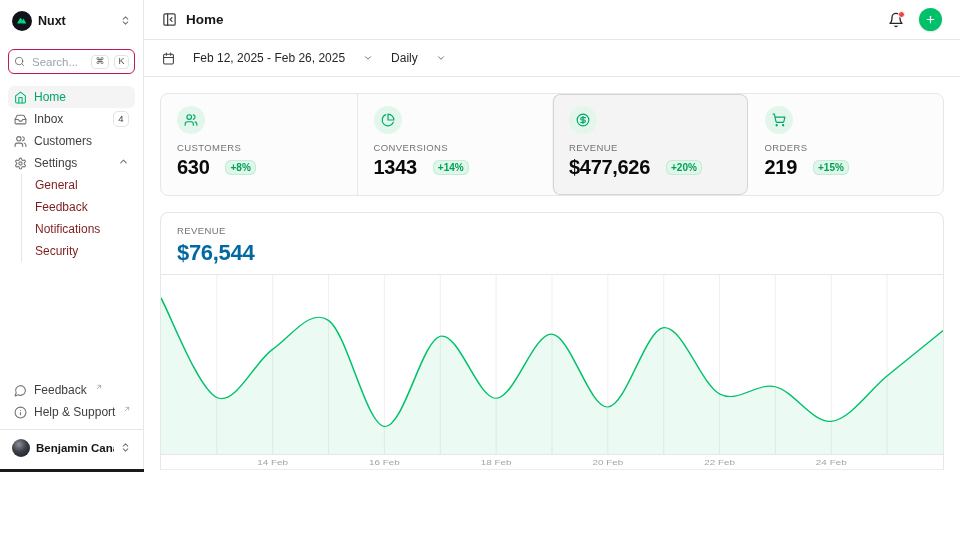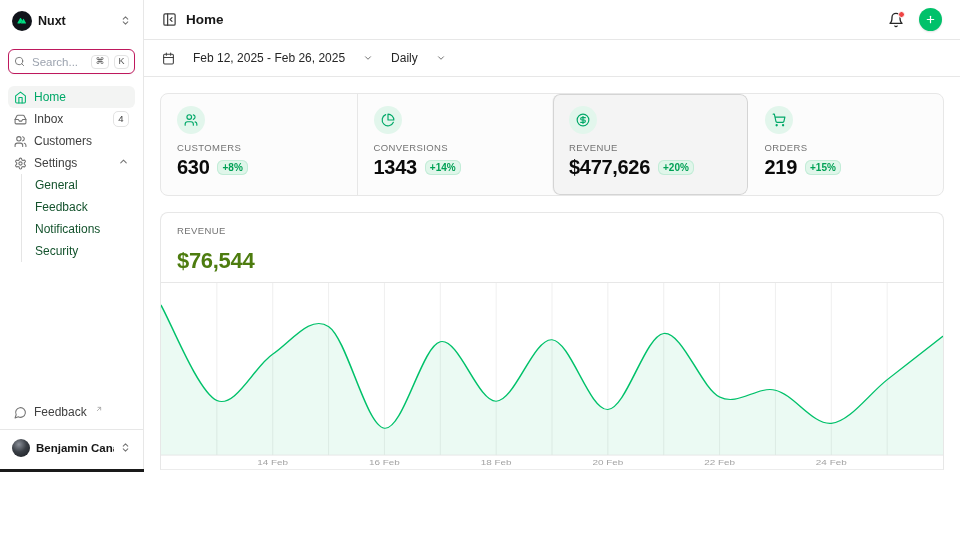--- a/index.html
+++ b/index.html
@@ -33,21 +33,21 @@
   .nav-item { display:flex; align-items:center; gap:7px; height:22px; padding:0 6px;
     border-radius:6px; font-size:12px; color:#404040; cursor:pointer; white-space:nowrap; }
   .nav-item svg.nicon { width:13px; height:13px; color:#737373; flex:none; }
   .nav-item.active { background:#f3f4f3; color:#00a868; font-weight:500; }
   .nav-item.active svg.nicon { color:#00b470; }
   .nav-badge { margin-left:auto; font-size:9.5px; border:1px solid #e3e3e3; border-radius:5px;
     padding:1px 4.5px; color:#404040; background:#fff; line-height:1.2; }
   .nav-chev { margin-left:auto; color:#737373; }
   .nav-chev svg { width:11px; height:11px; }
   .subnav { border-left:1px solid #e5e5e5; margin-left:13px; display:flex; flex-direction:column; }
-  .subnav .nav-item { padding-left:13px; color:#14532d; border-radius:0 6px 6px 0; }
+  .subnav .nav-item { padding-left:13px; color:#7f1d1d; border-radius:0 6px 6px 0; }
 
   .sidebar-bottom { margin-top:auto; display:flex; flex-direction:column; }
   .ext-arrow { color:#a3a3a3; margin-left:1px; margin-bottom:6px; }
   .ext-arrow svg { width:8px; height:8px; }
   .user-section { border-top:1px solid #e7e7e7; margin:6px -8px 0; padding:5px 8px 3px; }
   .user-row { display:flex; align-items:center; gap:6px; padding:2px 4px; height:26px;
     border-radius:6px; cursor:pointer; }
   .avatar { width:18px; height:18px; border-radius:50%; flex:none;
     background:radial-gradient(circle at 38% 30%, #8a8f98 0%, #3a3f46 45%, #15181d 100%); }
   .user-name { font-size:11.5px; font-weight:700; flex:1; white-space:nowrap; overflow:hidden; }
@@ -91,31 +91,31 @@
     flex-direction:column; cursor:pointer; min-width:0; }
   .stat-card:first-child { border-left:0; }
   .stat-card.selected { background:#f4f4f4; box-shadow:inset 0 0 0 1px #d4d4d4;
     border-radius:8px; border-left-color:transparent; }
   .stat-card.selected + .stat-card { border-left-color:transparent; }
   .stat-icon { width:28px; height:28px; border-radius:50%; background:#e2f6ec;
     color:#00a868; display:flex; align-items:center; justify-content:center; flex:none; }
   .stat-icon svg { width:14px; height:14px; }
   .stat-label { margin-top:8px; font-size:9.5px; letter-spacing:.4px; color:#737373;
     font-weight:500; white-space:nowrap; }
-  .stat-value-row { margin-top:3px; display:flex; align-items:center; gap:8px; }
+  .stat-value-row { margin-top:3px; display:flex; align-items:center; gap:16px; }
   .stat-value { font-size:20px; font-weight:700; color:#0a0a0a; letter-spacing:-.3px; }
   .stat-badge { font-size:10px; font-weight:600; color:#00a155; background:#e0f6ea;
     box-shadow:inset 0 0 0 1px #c2ecd7; border-radius:6px; padding:2.5px 5px; line-height:1; }
 
   
   .chart-card { flex:1; border:1px solid #e7e7e7; border-radius:8px 8px 0 0; background:#fff;
     display:flex; flex-direction:column; min-height:0; border-bottom-color:#ececec; }
   .chart-header { padding:12px 16px 8px; border-bottom:1px solid #e7e7e7; flex:none; }
   .chart-kicker { font-size:9.5px; letter-spacing:.4px; color:#737373; font-weight:500; }
-  .chart-value { font-size:22px; font-weight:700; color:#4d7c0f; margin-top:12px;
+  .chart-value { font-size:22px; font-weight:700; color:#0369a1; margin-top:4px;
     letter-spacing:-.3px; }
   .chart-body { flex:1; min-height:0; position:relative; }
   .chart-body svg { position:absolute; inset:0; width:100%; height:100%; display:block; }
 </style>
 </head>
 <body>
 
 <div class="app">
 
   <aside class="sidebar">
@@ -197,20 +197,32 @@
           </div>
       </div>
     </nav>
 
     <div class="sidebar-bottom">
       <div class="nav-item">
         <svg class="nicon" viewBox="0 0 24 24" fill="none" stroke="currentColor" stroke-width="2" stroke-linecap="round" stroke-linejoin="round">
             <path d="M7.9 20A9 9 0 1 0 4 16.1L2 22Z"></path>
           </svg>
         <span>Feedback</span>
+        <span class="ext-arrow"><svg viewBox="0 0 24 24" fill="none" stroke="currentColor" stroke-width="2.5" stroke-linecap="round" stroke-linejoin="round">
+              <path d="M7 17 17 7"></path>
+              <path d="M9 7h8v8"></path>
+            </svg></span>
+      </div>
+      <div class="nav-item">
+        <svg class="nicon" viewBox="0 0 24 24" fill="none" stroke="currentColor" stroke-width="2" stroke-linecap="round" stroke-linejoin="round">
+            <circle cx="12" cy="12" r="10"></circle>
+            <path d="M12 16v-4"></path>
+            <path d="M12 8h.01"></path>
+          </svg>
+        <span>Help &amp; Support</span>
         <span class="ext-arrow"><svg viewBox="0 0 24 24" fill="none" stroke="currentColor" stroke-width="2.5" stroke-linecap="round" stroke-linejoin="round">
               <path d="M7 17 17 7"></path>
               <path d="M9 7h8v8"></path>
             </svg></span>
       </div>
       <div class="user-section">
         <div class="user-row">
           <span class="avatar"></span>
           <span class="user-name">Benjamin Canac</span>
           <span class="chev-ud">

